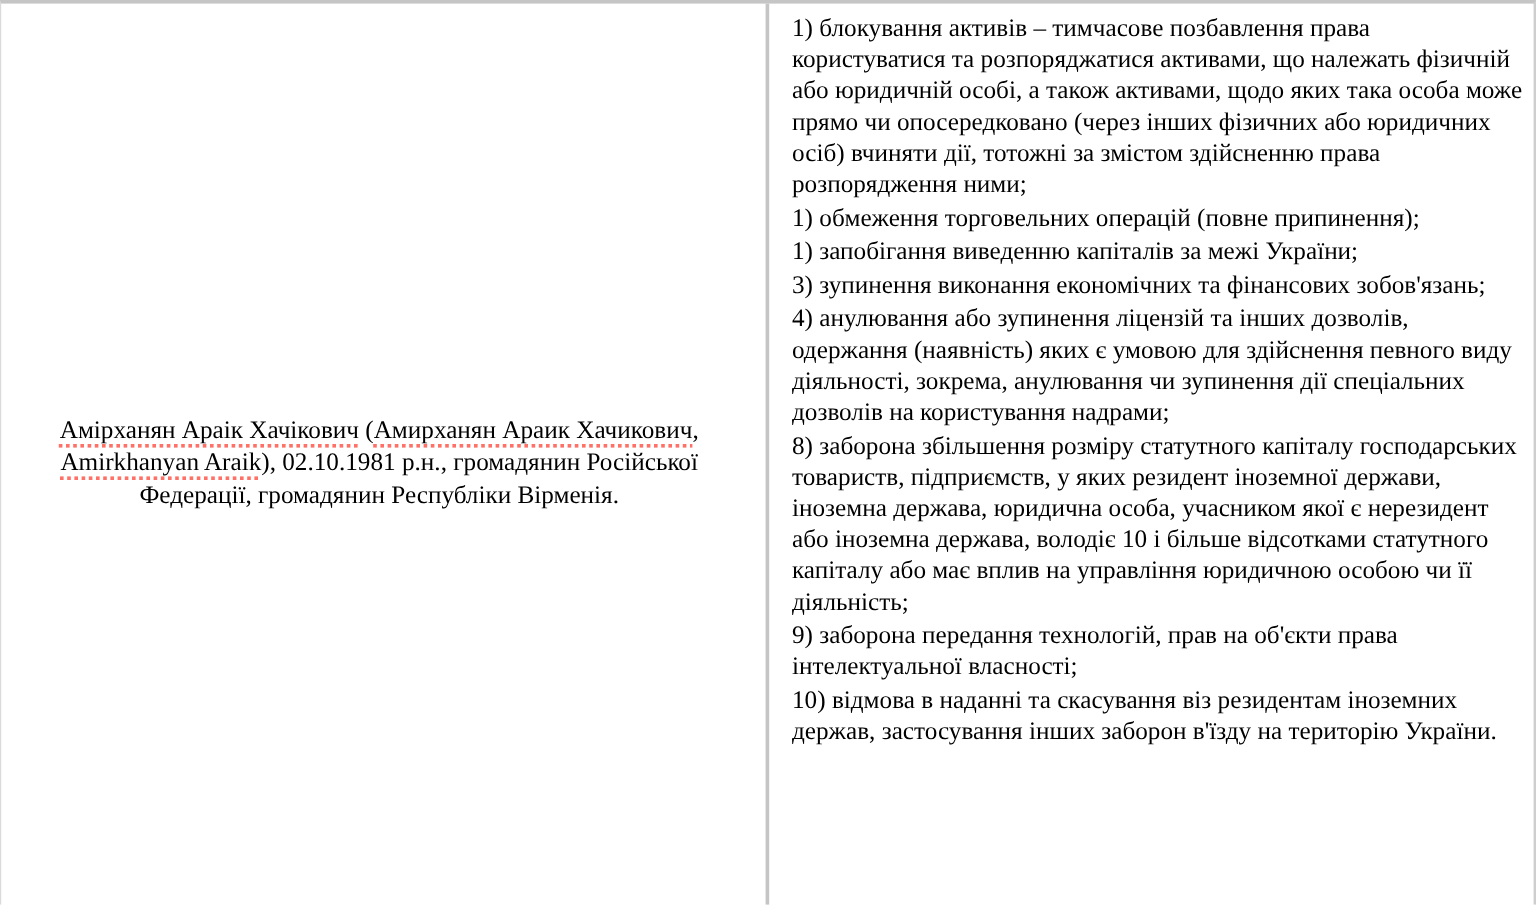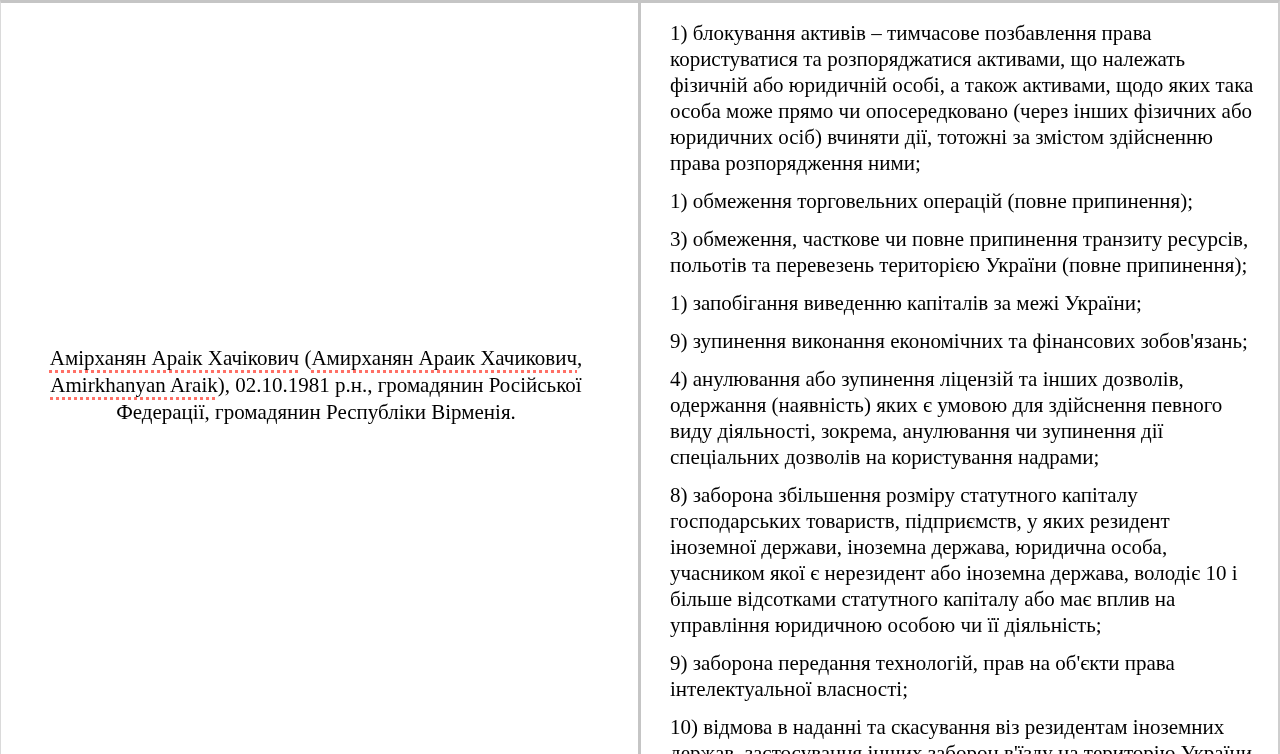--- a/index.html
+++ b/index.html
@@ -49,37 +49,36 @@
     text-decoration-thickness: 3px;
     text-underline-offset: 5px;
   }
   .cell-right {
     flex: 1 1 auto;
     padding: 5px 6px 0 17px;
     line-height: 26px;
     overflow: hidden;
   }
   .sanction-item {
-    margin: 12px;
+    margin: 2px;
     padding: 0;
   }
 </style>
 </head>
 <body>
 
 <div class="sanctions-table">
   <div class="cell cell-left">
     <p class="person-text"><span class="misspelled">Амірханян Араік Хачікович</span><span> (</span><span class="misspelled">Амирханян Араик Хачикович</span><span>, </span><span class="misspelled">Amirkhanyan Araik</span><span>), 02.10.1981 р.н., громадянин Російської Федерації, громадянин Республіки Вірменія.</span></p>
   </div>
   <div class="cell cell-right">
     <div>
         <div class="sanction-item">1) блокування активів – тимчасове позбавлення права користуватися та розпоряджатися активами, що належать фізичній або юридичній особі, а також активами, щодо яких така особа може прямо чи опосередковано (через інших фізичних або юридичних осіб) вчиняти дії, тотожні за змістом здійсненню права розпорядження ними;</div>
         <div class="sanction-item">1) обмеження торговельних операцій (повне припинення);</div>
-        <div class="sanction-item">3) обмеження, часткове чи повне припинення транзиту ресурсів, польотів та перевезень територією України (повне припинення);</div>
         <div class="sanction-item">1) запобігання виведенню капіталів за межі України;</div>
-        <div class="sanction-item">9) зупинення виконання економічних та фінансових зобов'язань;</div>
+        <div class="sanction-item">3) зупинення виконання економічних та фінансових зобов'язань;</div>
         <div class="sanction-item">4) анулювання або зупинення ліцензій та інших дозволів, одержання (наявність) яких є умовою для здійснення певного виду діяльності, зокрема, анулювання чи зупинення дії спеціальних дозволів на користування надрами;</div>
         <div class="sanction-item">8) заборона збільшення розміру статутного капіталу господарських товариств, підприємств, у яких резидент іноземної держави, іноземна держава, юридична особа, учасником якої є нерезидент або іноземна держава, володіє 10 і більше відсотками статутного капіталу або має вплив на управління юридичною особою чи її діяльність;</div>
         <div class="sanction-item">9) заборона передання технологій, прав на об'єкти права інтелектуальної власності;</div>
         <div class="sanction-item">10) відмова в наданні та скасування віз резидентам іноземних держав, застосування інших заборон в'їзду на територію України.</div>
       </div>
   </div>
 </div>
 
 </body></html>

